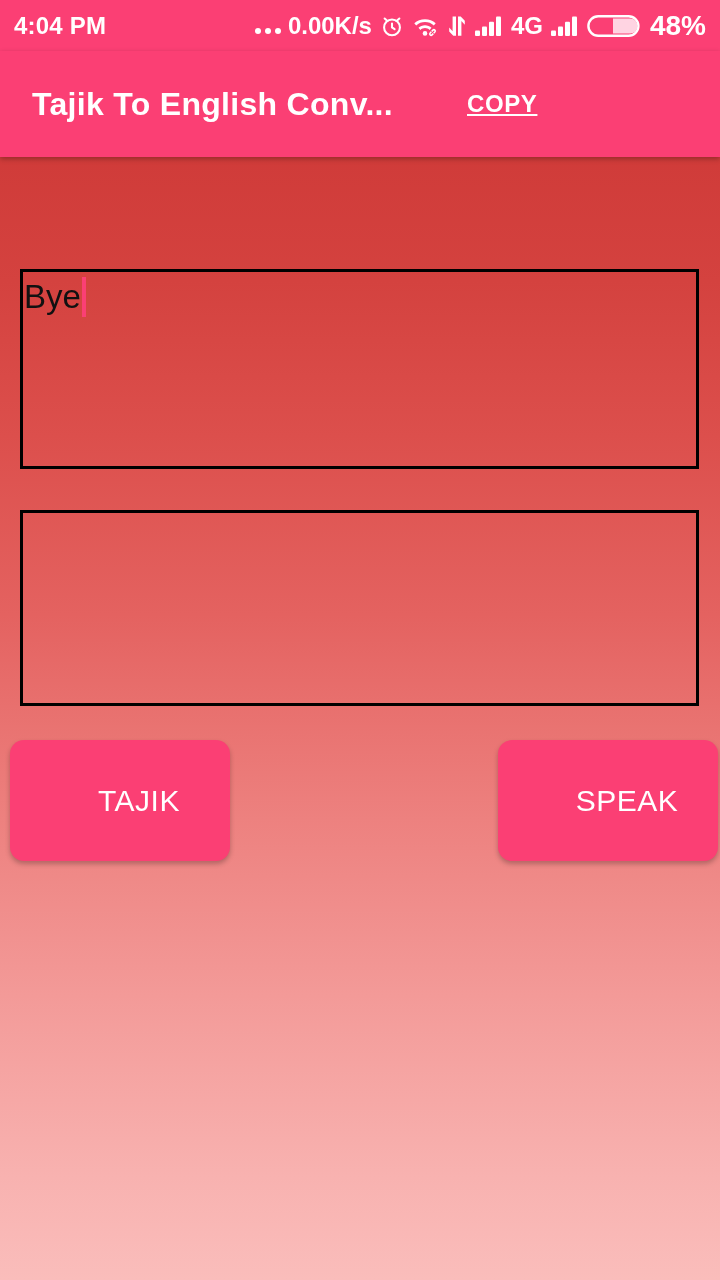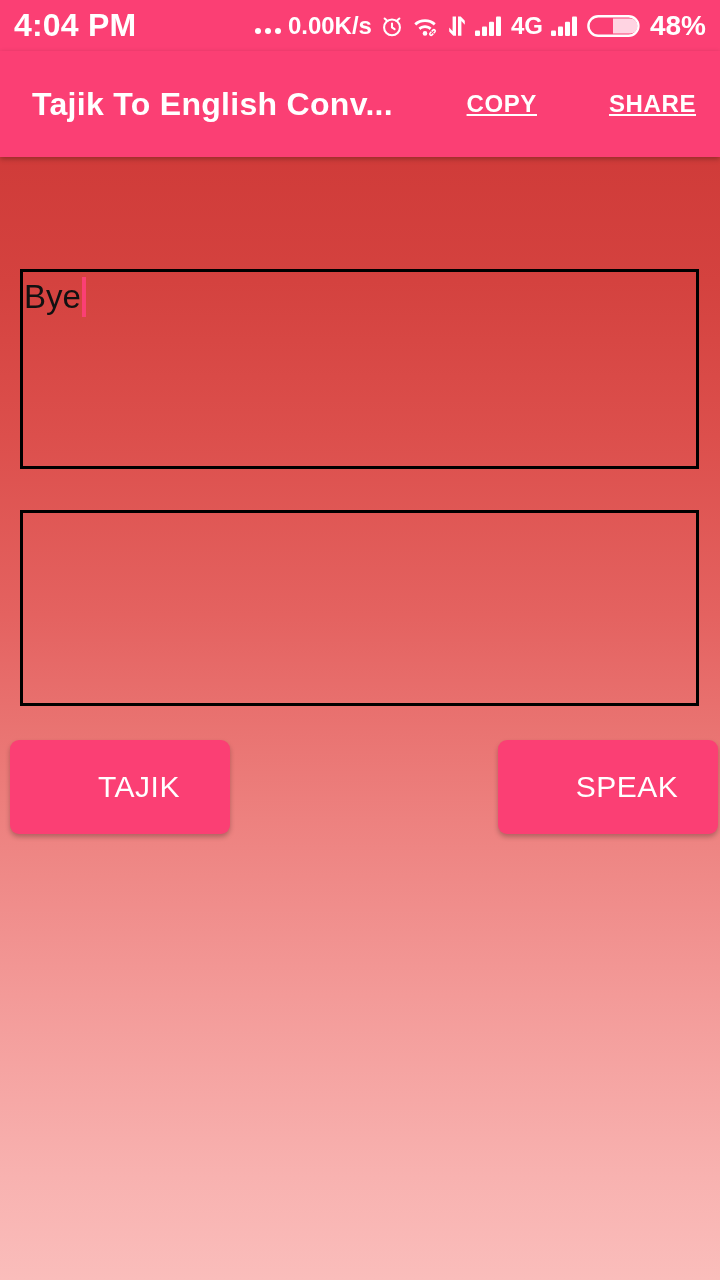--- a/index.html
+++ b/index.html
@@ -27,21 +27,21 @@
   
   #statusbar {
     position:absolute; left:0; top:0;
     width:720px; height:51px;
     background:#fb3f74;
     display:flex; align-items:center;
     padding:0 14px;
     color:#ffffff;
   }
   #clock {
-    font-size:32px; font-weight:bold;
+    font-size:24px; font-weight:bold;
     letter-spacing:.2px; color:#ffffff;
     white-space:nowrap;
   }
   #status-right {
     margin-left:auto;
     display:flex; align-items:center; gap:7px;
   }
   .dots-icon {
     display:flex; align-items:flex-end; gap:4px;
     height:22px; padding-bottom:3px;
@@ -110,23 +110,23 @@
     background:#fb3f74;
     margin-left:1px;
   }
 
   
   #button-row {
     position:absolute; left:0; top:740px;
     width:720px; height:98px;
   }
   .action-button {
-    position:absolute; top:0; height:94px;
-    background:#fb3f74;
-    border:none; border-radius:9px;
+    position:absolute; top:0; height:121px;
+    background:#fb3f74;
+    border:none; border-radius:14px;
     color:#ffffff;
     font-family:inherit;
     font-size:30px; font-weight:normal;
     letter-spacing:.5px;
     cursor:pointer;
     box-shadow:0 3px 5px rgba(0,0,0,.25);
     display:flex; align-items:center; justify-content:center;padding-left:38px;
   }
   #tajik-button   { left:10px;  width:220px; }
   #english-button { left:250px; width:220px; }
@@ -203,21 +203,20 @@
         </svg>
       </span>
 
       <span id="battery-pct">48%</span>
     </div>
   </div>
 
   <div id="appbar">
     <span id="app-title">Tajik To English Conv...</span>
     <button class="appbar-action" id="copy-button">COPY</button>
-    <button class="appbar-action" id="share-button">SHARE</button>
   </div>
 
   <textarea class="textbox" id="input-box" style="color: transparent; caret-color: transparent;" placeholder="">Bye</textarea>
   <div id="input-text-layer">
     <span>Bye</span>
       <span id="caret"></span>
   </div>
 
   <textarea class="textbox" id="output-box" placeholder="" style=""></textarea>
 

